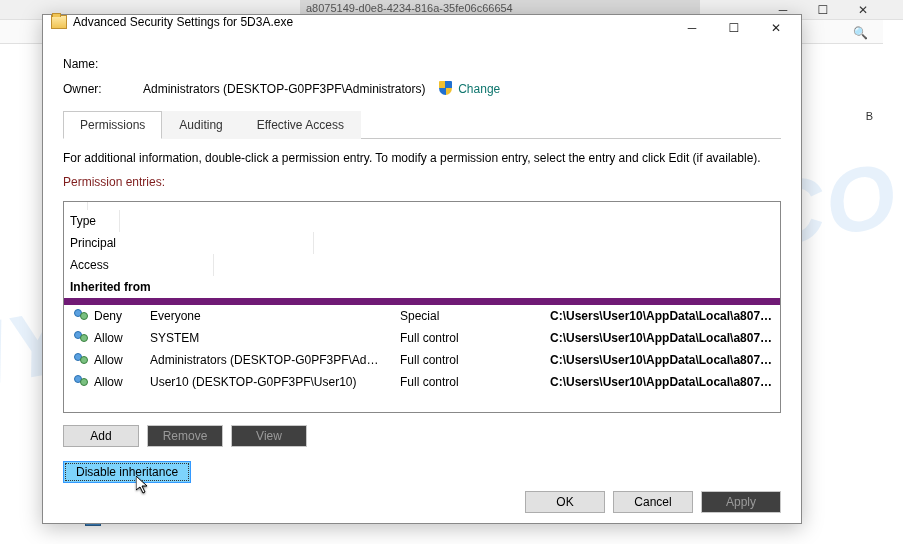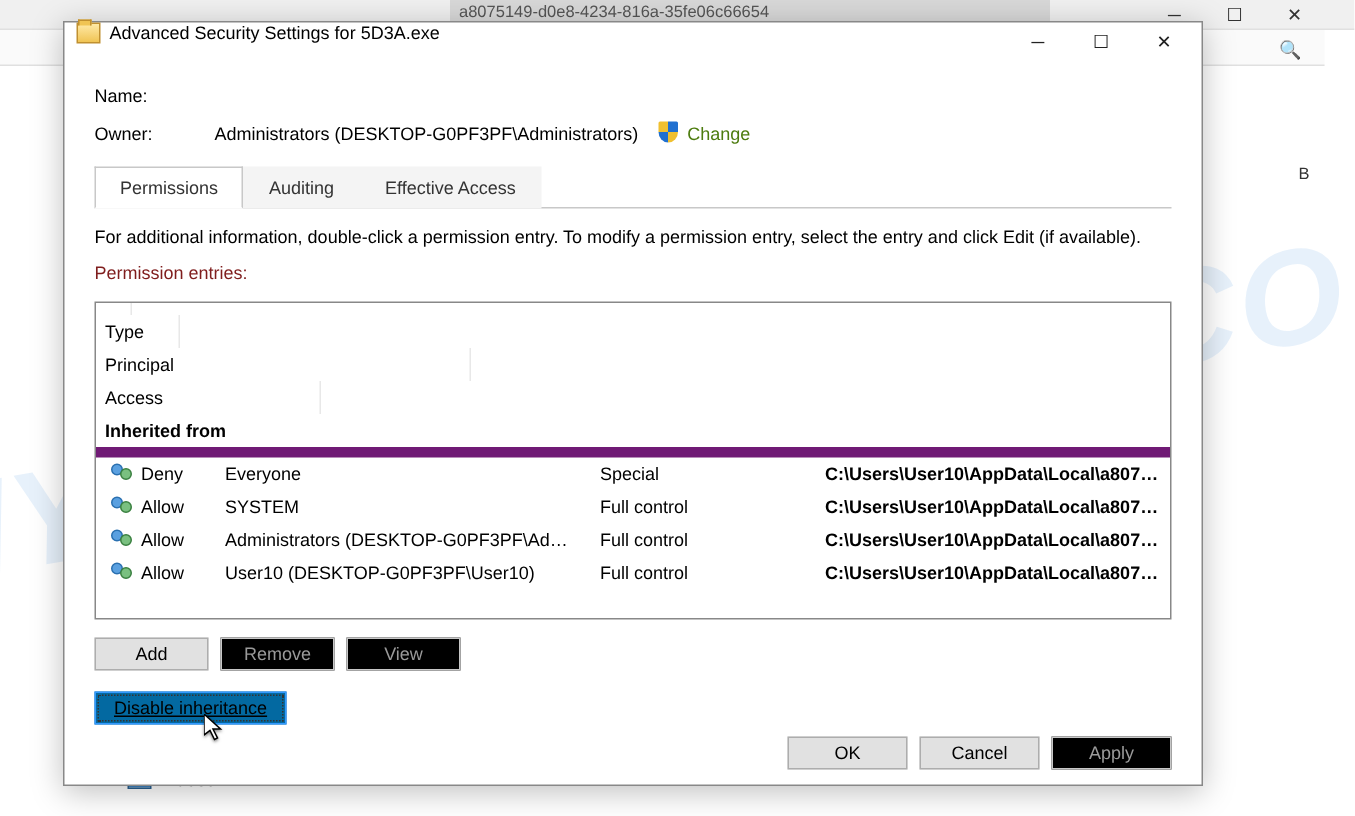--- a/index.html
+++ b/index.html
@@ -28,21 +28,21 @@
 .titlebar .ticon::before { content:""; position:absolute; top:-3px; left:0; width:7px; height:3px; background:#f0c454; border:1px solid #c09030; border-bottom:none; }
 .titlebar .ttext { flex: 1; color: #000; }
 .titlebar .winbtns { display: flex; }
 .titlebar .winbtn { width: 42px; height: 26px; display: flex; align-items: center; justify-content: center; color: #222; }
 
 .content { flex: 1; padding: 14px 20px 10px 20px; display: flex; flex-direction: column; }
 .row { display: flex; align-items: center; margin-bottom: 10px; }
 .row .label { width: 80px; color: #000; }
 .row .value { color: #000; }
 .shield { display: inline-block; width: 13px; height: 14px; margin: 0 3px 0 10px; background: conic-gradient(#2070d0 0 25%, #f0c030 0 50%, #2070d0 0 75%, #f0c030 0 100%); border-radius: 1px 1px 50% 50%; vertical-align: -2px; }
-.link { color: #4d7c0f; cursor: pointer; }
+.link { color: #0f766e; cursor: pointer; }
 
 
 .tabs { display: flex; border-bottom: 1px solid #c8c8c8; margin-top: 4px; }
 .tab { padding: 6px 16px; border: 1px solid transparent; border-bottom: none; background: #f4f4f4; color: #333; cursor: pointer; position: relative; top: 1px; margin-right: 0; }
 .tab.active { background: #fff; border-color: #c8c8c8; border-bottom: 1px solid #fff; }
 .helptext { margin: 12px 0 10px 0; color: #000; }
 .subhead { margin-bottom: 12px; color: #7f1d1d; }
 
 
 .table { border: 1px solid #888; flex: 1; min-height: 180px; background: #fff; }
@@ -57,22 +57,22 @@
 .tbody {}
 .tr { display: flex; align-items: flex-start; padding: 2px 0; }
 .td { padding: 2px 6px; white-space: nowrap; overflow: hidden; text-overflow: ellipsis; }
 .picon { width: 18px; height: 14px; position: relative; margin-left: 4px; }
 .picon .p1 { position:absolute; width:8px; height:8px; border-radius:50%; background:#5aa0e0; border:1px solid #2a70b0; left:0; top:0;}
 .picon .p2 { position:absolute; width:8px; height:8px; border-radius:50%; background:#7ac080; border:1px solid #3a8040; left:6px; top:3px;}
 
 
 .btnrow { display: flex; gap: 8px; margin-top: 12px; }
 .btn { min-width: 76px; height: 22px; border: 1px solid #adadad; background: #e1e1e1; color: #000; padding: 0 12px; cursor: pointer; }
-.btn:disabled, .btn.disabled { color: #9a9a9a; border-color: #c8c8c8; background: #000000; cursor: default; }
-.btn.focus { border: 1px solid #3399ff; background: #0369a1; outline: 1px dotted #333; outline-offset: -3px; text-decoration: underline; }
+.btn:disabled, .btn.disabled { color: #9a9a9a; border-color: #c8c8c8; background: #404040; cursor: default; }
+.btn.focus { border: 1px solid #3399ff; background: #7dd3fc; outline: 1px dotted #333; outline-offset: -3px; }
 
 .bottom { margin-top: auto; padding-top: 8px; display: flex; justify-content: flex-end; gap: 8px; border-top: 0; }
 
 .cursor { position: absolute; left: 136px; top: 476px; z-index: 50; pointer-events: none; }
 .cursor svg { filter: drop-shadow(0 1px 1px rgba(0,0,0,0.5)); }
 </style>
 </head>
 <body>
 
 <div class="bg-explorer"></div>

